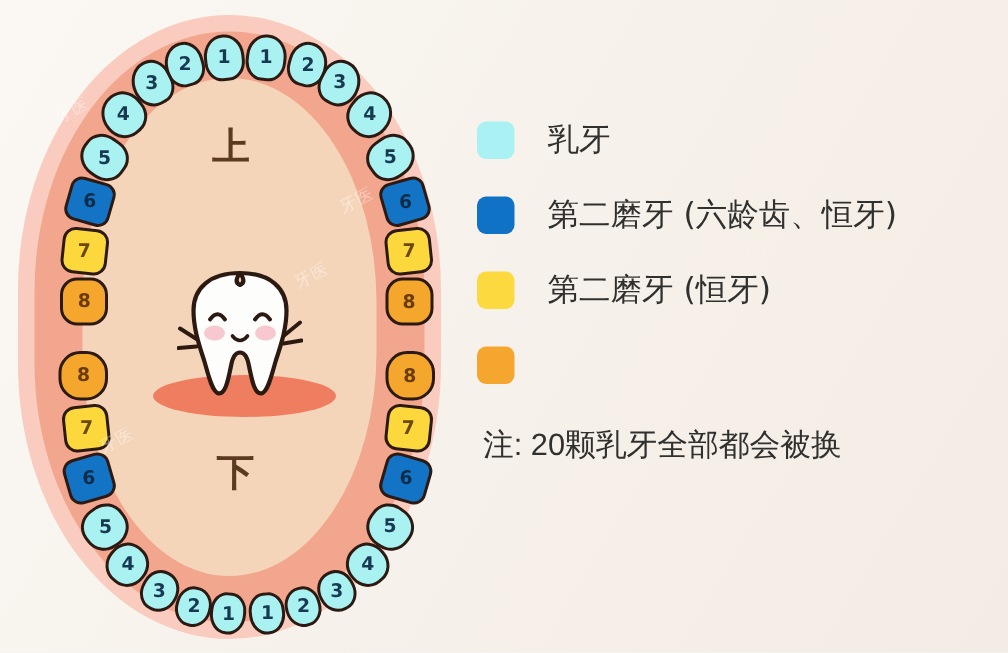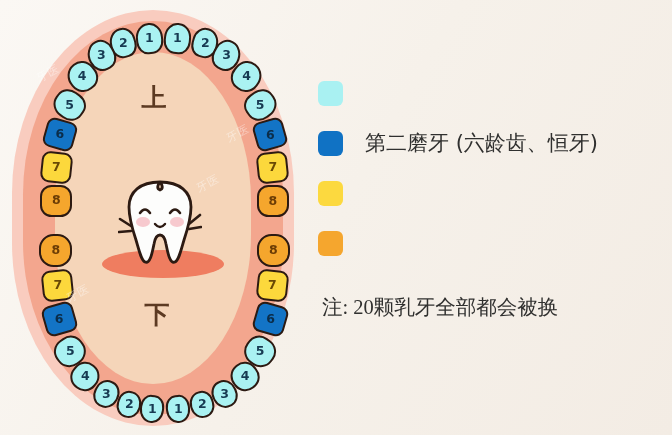--- a/index.html
+++ b/index.html
@@ -104,26 +104,26 @@
   .legend-label {
     margin-left: 22px;
     font-size: 21px;
     color: #30302f;
     font-family: "DejaVu Sans", sans-serif;
     white-space: nowrap;
   }
 
   #note {
     position: absolute;
-    left: 322px; top: 291px;
+    left: 322px; top: 280px;
     width: 336px;
     font-size: 20.5px;
     line-height: 1.62;
     color: #30302f;
-    font-family: Liberation Serif, serif;
+    font-family: Liberation Sans, sans-serif;
   }
 
   
   .wm {
     position: absolute;
     color: rgba(255,255,255,0.42);
     font-size: 11px;
     letter-spacing: 1px;
     font-family: "Liberation Sans", sans-serif;
     transform: rotate(-28deg);
@@ -260,27 +260,29 @@
         <span style="transform: rotate(-6deg);">1</span>
       </div>
       <div class="tooth t-baby" style="left: 160px; top: 393px; width: 24px; height: 28px; border-radius: 44% 44% 48% 48%; transform: rotate(-6deg);">
         <span style="transform: rotate(6deg);">1</span>
       </div>
     </div>
 
   <div id="legend">
       <div class="legend-row">
         <div class="swatch sw-baby"></div>
+        <div class="legend-label">乳牙</div>
       </div>
       <div class="legend-row">
         <div class="swatch sw-molar1"></div>
         <div class="legend-label">第二磨牙 (六龄齿、恒牙)</div>
       </div>
       <div class="legend-row">
         <div class="swatch sw-molar2"></div>
+        <div class="legend-label">第二磨牙 (恒牙)</div>
       </div>
       <div class="legend-row">
         <div class="swatch sw-wisdom"></div>
       </div>
     </div>
 
   <div id="note">
     <div>注: 20颗乳牙全部都会被换</div>
   </div>
 

